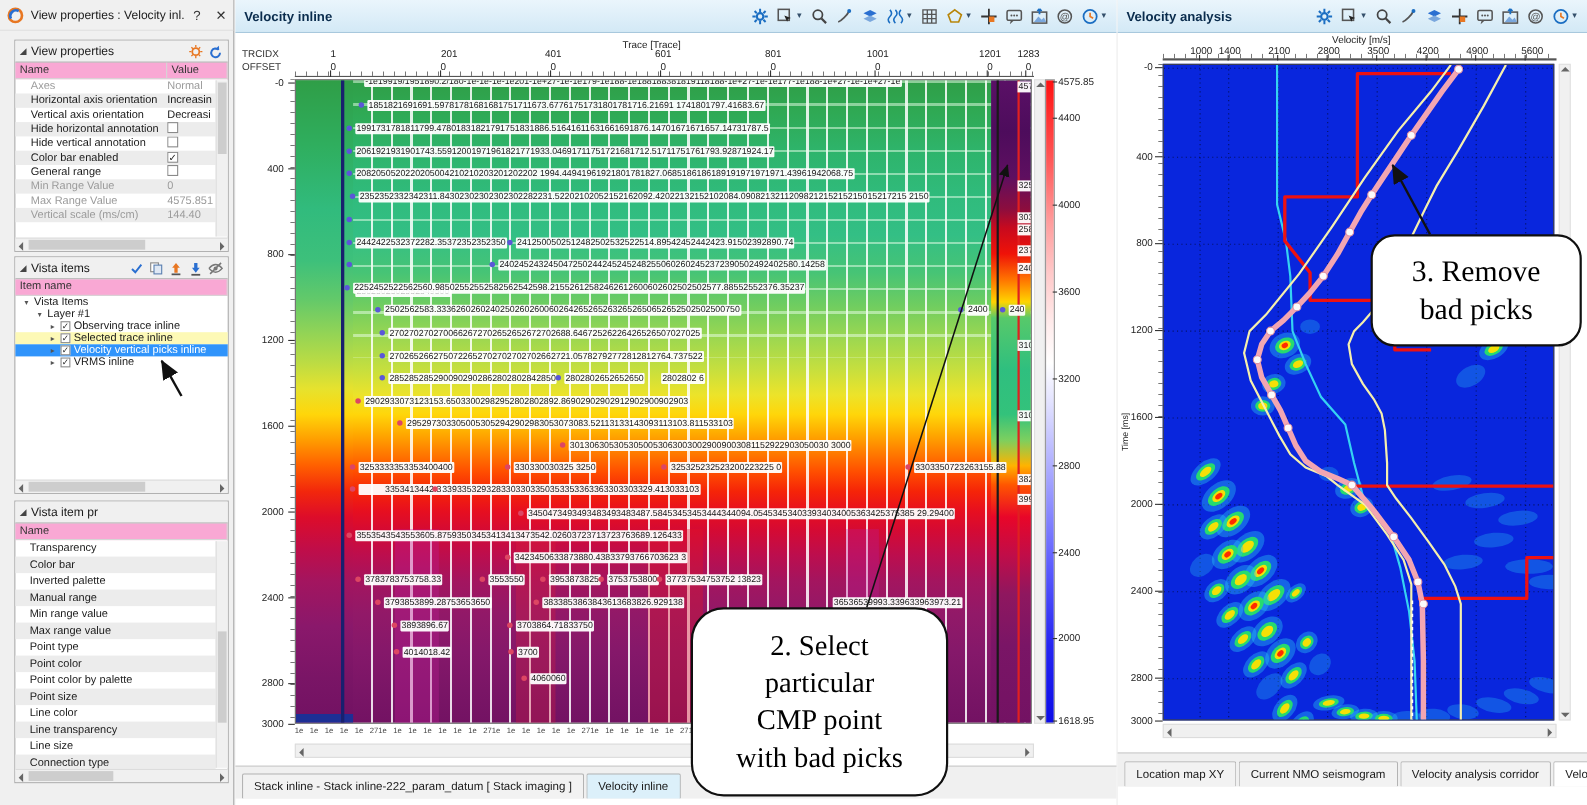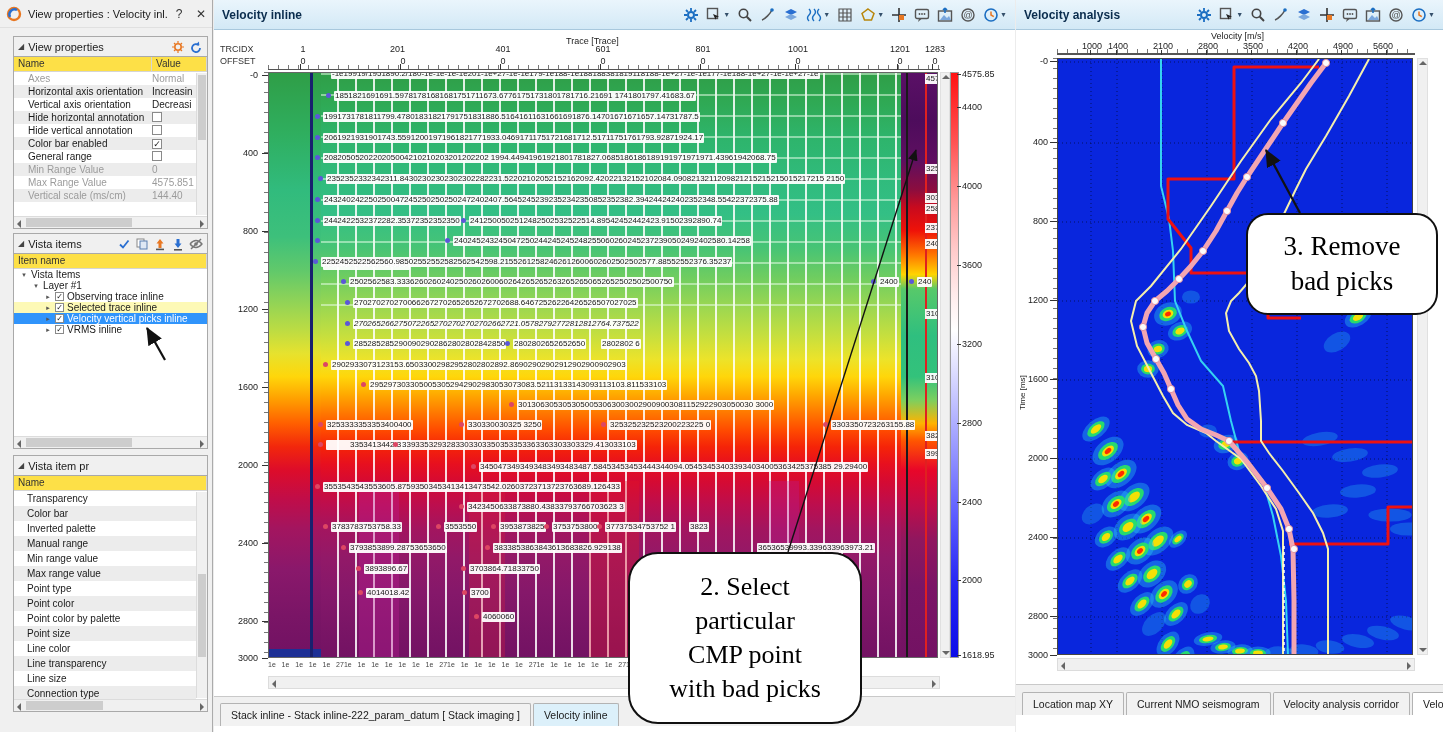--- a/index.html
+++ b/index.html
@@ -15,21 +15,21 @@
     border-bottom:1px solid #e0e0e0; font-size:11px; display:flex; align-items:center; }
   .lwin-title .t { flex:1; margin-left:6px; white-space:nowrap; overflow:hidden; }
   .wbtn { width:22px; text-align:center; font-size:12px; color:#333; cursor:default; }
   .appico { width:16px; height:16px; margin-left:6px; }
   .grp { position:absolute; left:13px; width:195px; background:#fff; border:1px solid #a9a9a9; }
   .grp-h { height:20px; background:#f0f0f0; border-bottom:1px solid #a9a9a9; font-size:11px;
     display:flex; align-items:center; padding:0 4px; gap:4px; }
   .grp-h .tri { font-size:8px; color:#444; }
   .grp-h .cap { flex:1; white-space:nowrap; overflow:hidden; }
   .hic { width:14px; height:14px; }
-  .colhead { height:15px; border-bottom:1px solid #d5d5d5; background:#fde047; font-size:10px;
+  .colhead { height:15px; border-bottom:1px solid #d5d5d5; background:#f9a8d4; font-size:10px;
     color:#333; display:flex; }
   .colhead span { padding:1px 4px; border-right:1px solid #d5d5d5; }
   .vp-row { height:13px; font-size:10px; display:flex; align-items:center; }
   .vp-row.alt { background:#ececec; }
   .vp-name { width:138px; padding-left:14px; white-space:nowrap; overflow:hidden; }
   .vp-val { flex:1; white-space:nowrap; overflow:hidden; }
   .dis { color:#9b9b9b; }
   .cb { display:inline-block; width:10px; height:10px; border:1px solid #8a8a8a; background:#fff;
     font-size:9px; line-height:9px; text-align:center; color:#222; }
   .vscr { position:absolute; right:0; top:36px; bottom:13px; width:11px; background:#f0f0f0;
@@ -447,21 +447,20 @@
           <div class="vrow" style="left: 0px; top: 80px; width: 670px;">
             <div class="vdot" style="left: 46px; background: rgb(91, 87, 216);"></div>
             <div class="vseg" style="left: 54px;">2082050520220205004210210203201202202 1994.44941961921801781827.0685186186189191971971971.43961942068.75</div>
           </div>
           <div class="vrow" style="left: 0px; top: 101px; width: 670px;">
             <div class="vdot" style="left: 49px; background: rgb(91, 87, 216);"></div>
             <div class="vseg" style="left: 57px;">2352352332342311.84302302302302302282231.52202102052152162092.42022132152102084.0908213211209821215215215015217215 2150</div>
           </div>
           <div class="vrow" style="left: 0px; top: 122px; width: 670px;">
             <div class="vdot" style="left: 46px; background: rgb(91, 87, 216);"></div>
-            <div class="vseg" style="left: 54px;">2432402422502500472452502502502472402407.56452452392352342350852352382.394244242402352348.55422372375.88</div>
           </div>
           <div class="vrow" style="left: 0px; top: 143px; width: 670px;">
             <div class="vdot" style="left: 46px; background: rgb(91, 87, 216);"></div>
             <div class="vseg" style="left: 54px;">2442422532372282.35372352352350</div>
             <div class="vdot" style="left: 192px; background: rgb(91, 87, 216);"></div>
             <div class="vseg" style="left: 200px;">2412500502512482502532522514.89542452442423.91502392890.74</div>
           </div>
           <div class="vrow" style="left: 0px; top: 163px; width: 670px;">
             <div class="vdot" style="left: 46px; background: rgb(91, 87, 216);"></div>
             <div class="vseg" style="left: 54px; margin-top: 24px;">2302502502552549500</div>
@@ -477,21 +476,21 @@
             <div class="vseg" style="left: 80px;">2502562583.33362602602402502602600602642652652632652650652652502502500750</div>
             <div class="vdot" style="left: 602px; background: rgb(91, 87, 216);"></div>
             <div class="vseg" style="left: 610px;">2400</div>
             <div class="vdot" style="left: 640px; background: rgb(91, 87, 216);"></div>
             <div class="vseg" style="left: 648px;">240</div>
           </div>
           <div class="vrow" style="left: 0px; top: 225px; width: 670px; text-align: right;">
             <div class="vdot" style="left: 76px; background: rgb(91, 87, 216);"></div>
             <div class="vseg" style="left: 84px;">2702702702700662672702652652672702688.64672526226426526507027025</div>
           </div>
-          <div class="vrow" style="left: 0px; top: 246px; width: 670px; font-style: italic;">
+          <div class="vrow" style="left: 0px; top: 246px; width: 670px;">
             <div class="vdot" style="left: 76px; background: rgb(91, 87, 216);"></div>
             <div class="vseg" style="left: 84px;">2702652662750722652702702702702662721.05782792772812812764.737522</div>
           </div>
           <div class="vrow" style="left: 0px; top: 266px; width: 670px;">
             <div class="vdot" style="left: 76px; background: rgb(91, 87, 216);"></div>
             <div class="vseg" style="left: 84px;">2852852852900902902862802802842850</div>
             <div class="vdot" style="left: 236px; background: rgb(91, 87, 216);"></div>
             <div class="vseg" style="left: 244px;">2802802652652650</div>
             <div class="vseg" style="left: 332px;">2802802 6</div>
           </div>
@@ -539,21 +538,21 @@
             <div class="vdot" style="left: 54px; background: rgb(221, 70, 99);"></div>
             <div class="vseg" style="left: 62px;">3783783753758.33</div>
             <div class="vdot" style="left: 167px; background: rgb(221, 70, 99);"></div>
             <div class="vseg" style="left: 175px;">3553550</div>
             <div class="vdot" style="left: 222px; background: rgb(221, 70, 99);"></div>
             <div class="vseg" style="left: 230px;">3953873825</div>
             <div class="vdot" style="left: 275px; background: rgb(221, 70, 99);"></div>
             <div class="vseg" style="left: 283px;">3753753800</div>
             <div class="vdot" style="left: 328px; background: rgb(221, 70, 99);"></div>
             <div class="vseg" style="left: 336px;">37737534753752 1</div>
-            <div class="vseg" style="left: 420px;">3823</div>
+            <div class="vseg" style="left: 404px;">3823</div>
           </div>
           <div class="vrow" style="left: 0px; top: 470px; width: 670px;">
             <div class="vdot" style="left: 72px; background: rgb(221, 70, 99);"></div>
             <div class="vseg" style="left: 80px;">3793853899.28753653650</div>
             <div class="vdot" style="left: 216px; background: rgb(221, 70, 99);"></div>
             <div class="vseg" style="left: 224px;">3833853863843613683826.929138</div>
             <div class="vseg" style="left: 488px;">36536539993.339633963973.21</div>
           </div>
           <div class="vrow" style="left: 0px; top: 491px; width: 670px;">
             <div class="vdot" style="left: 87px; background: rgb(221, 70, 99);"></div>
@@ -597,21 +596,21 @@
       <span class="arr l"></span>
         <span class="arr r"></span>
     </div>
     <div class="tabs" style="top:696px;height:30px;" id="tabs-mid">
         <div class="tab">Stack inline - Stack inline-222_param_datum [ Stack imaging ]</div>
         <div class="tab on">Velocity inline</div>
       </div>
   <div class="axlab" style="left: 76px; top: 44px; width: 26px; text-align: center;">1</div>
       <div class="axlab" style="left: 76px; top: 56px; width: 26px; text-align: center;">0</div>
       <div class="tick" style="left: 86px; top: 64px; width: 1px; height: 6px;"></div>
-      <div class="axlab" style="left: 176px; top: 44px; width: 26px; text-align: left;">201</div>
+      <div class="axlab" style="left: 176px; top: 44px; width: 26px; text-align: right;">201</div>
       <div class="axlab" style="left: 176px; top: 56px; width: 26px; text-align: center;">0</div>
       <div class="tick" style="left: 186px; top: 64px; width: 1px; height: 6px;"></div>
       <div class="axlab" style="left: 276px; top: 44px; width: 26px; text-align: center;">401</div>
       <div class="axlab" style="left: 276px; top: 56px; width: 26px; text-align: center;">0</div>
       <div class="tick" style="left: 286px; top: 64px; width: 1px; height: 6px;"></div>
       <div class="axlab" style="left: 376px; top: 44px; width: 26px; text-align: center;">601</div>
       <div class="axlab" style="left: 376px; top: 56px; width: 26px; text-align: center;">0</div>
       <div class="tick" style="left: 386px; top: 64px; width: 1px; height: 6px;"></div>
       <div class="axlab" style="left: 476px; top: 44px; width: 26px; text-align: center;">801</div>
       <div class="axlab" style="left: 476px; top: 56px; width: 26px; text-align: center;">0</div>
@@ -1051,21 +1050,21 @@
       <div class="axlab" style="left: 132px; top: 41px; width: 30px; text-align: center;">2100</div>
       <div class="tick" style="left: 145px; top: 50px; width: 1px; height: 5px;"></div>
       <div class="axlab" style="left: 177px; top: 41px; width: 30px; text-align: center;">2800</div>
       <div class="tick" style="left: 190px; top: 50px; width: 1px; height: 5px;"></div>
       <div class="axlab" style="left: 222px; top: 41px; width: 30px; text-align: center;">3500</div>
       <div class="tick" style="left: 235px; top: 50px; width: 1px; height: 5px;"></div>
       <div class="axlab" style="left: 267px; top: 41px; width: 30px; text-align: center;">4200</div>
       <div class="tick" style="left: 280px; top: 50px; width: 1px; height: 5px;"></div>
       <div class="axlab" style="left: 312px; top: 41px; width: 30px; text-align: center;">4900</div>
       <div class="tick" style="left: 325px; top: 50px; width: 1px; height: 5px;"></div>
-      <div class="axlab" style="left: 357px; top: 41px; width: 30px; text-align: left;">5600</div>
+      <div class="axlab" style="left: 357px; top: 41px; width: 30px; text-align: right;">5600</div>
       <div class="tick" style="left: 370px; top: 50px; width: 1px; height: 5px;"></div>
       <div class="axlab" style="left: 2px; top: 56px; width: 30px; text-align: right;">-0</div>
       <div class="tick" style="left: 34px; top: 61px; width: 7px; height: 1px;"></div>
       <div class="axlab" style="left: 2px; top: 137px; width: 30px; text-align: right;">400</div>
       <div class="tick" style="left: 34px; top: 142px; width: 7px; height: 1px;"></div>
       <div class="axlab" style="left: 2px; top: 216px; width: 30px; text-align: right;">800</div>
       <div class="tick" style="left: 34px; top: 221px; width: 7px; height: 1px;"></div>
       <div class="axlab" style="left: 2px; top: 295px; width: 30px; text-align: right;">1200</div>
       <div class="tick" style="left: 34px; top: 300px; width: 7px; height: 1px;"></div>
       <div class="axlab" style="left: 2px; top: 374px; width: 30px; text-align: right;">1600</div>

